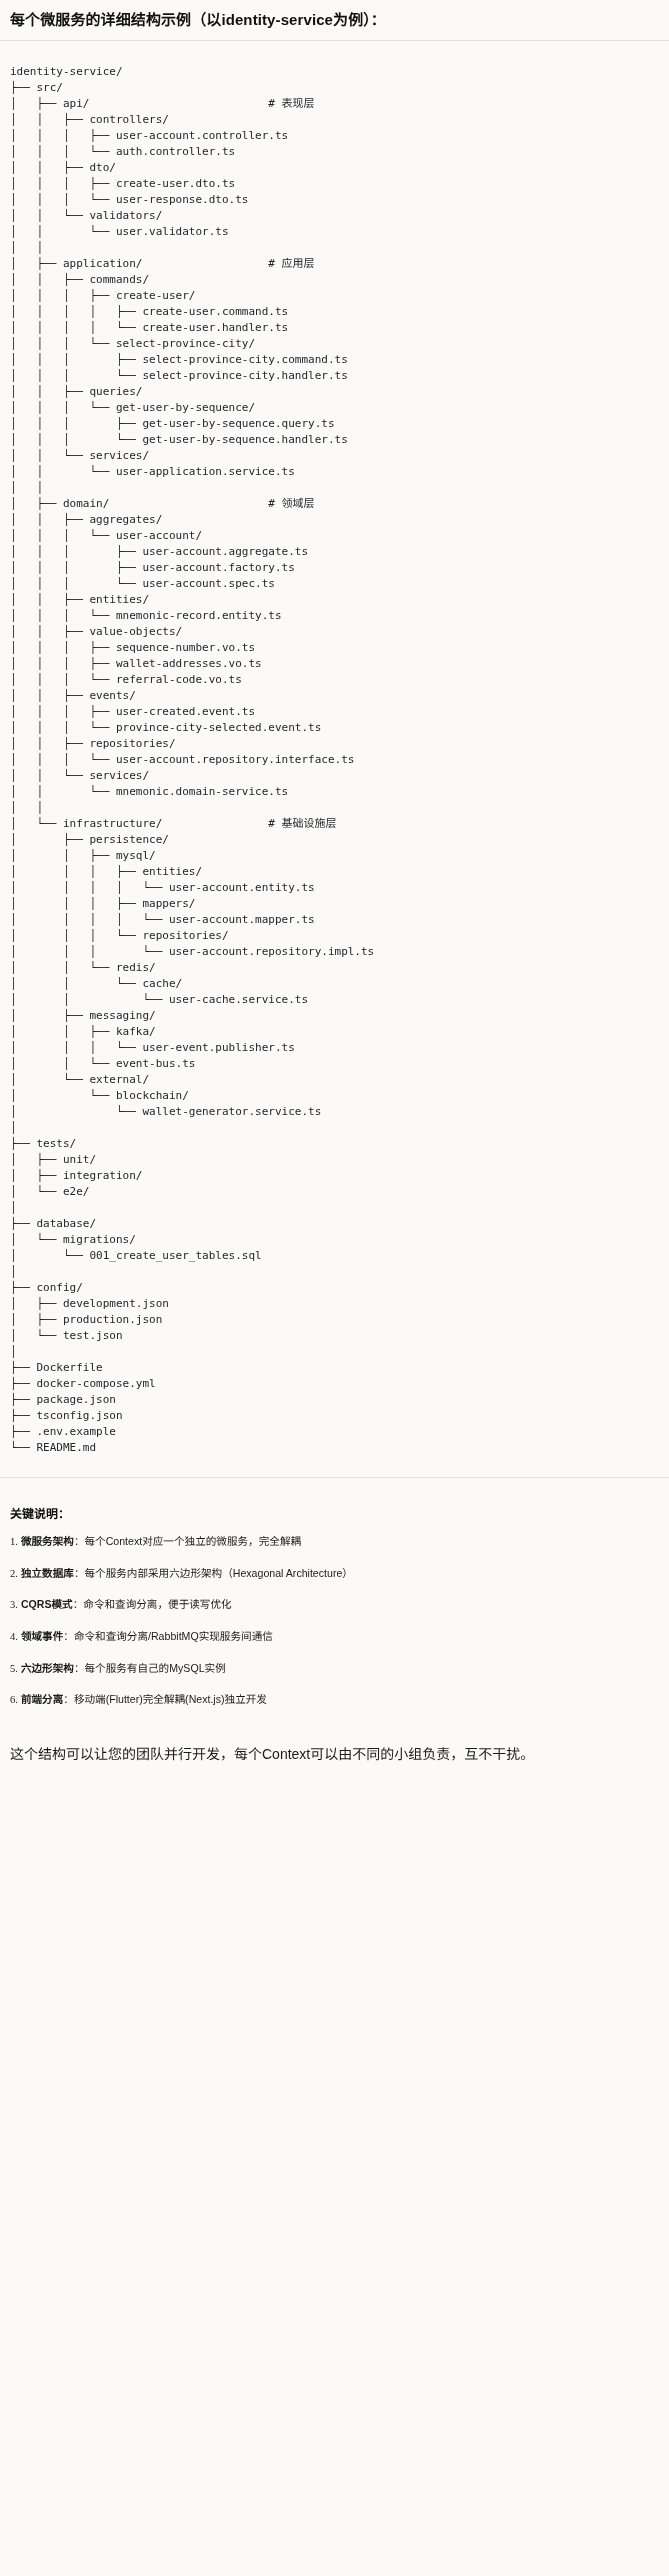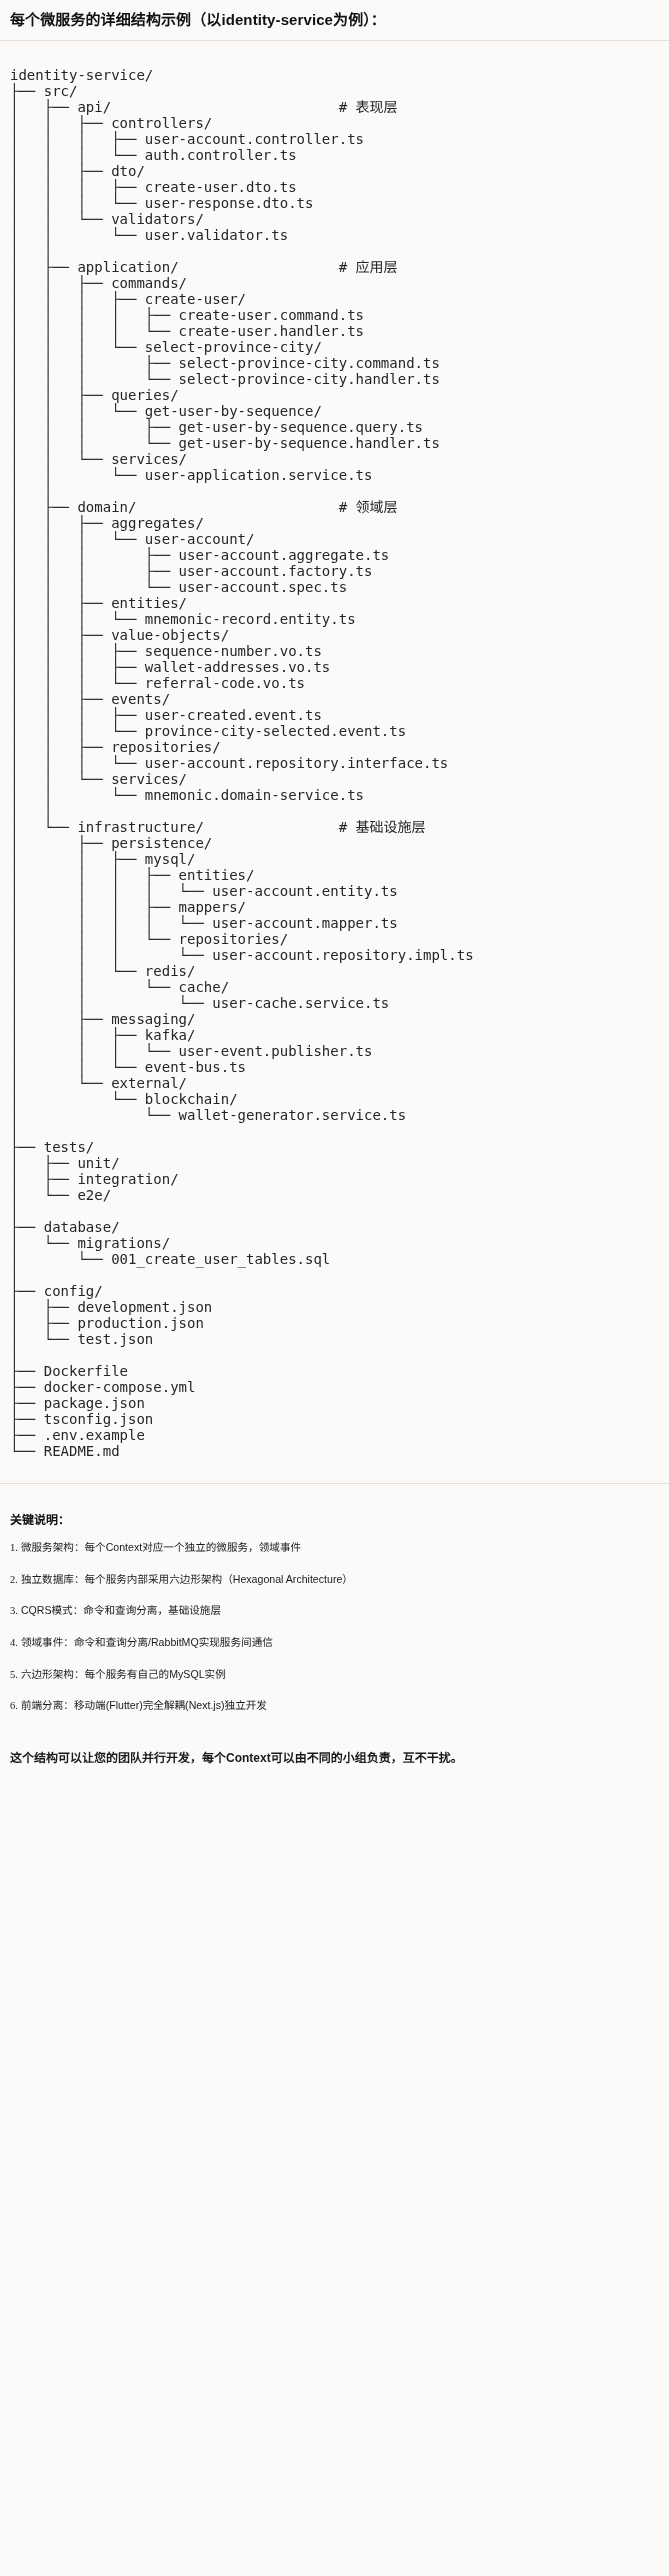--- a/index.html
+++ b/index.html
@@ -29,21 +29,21 @@
   }
   .rule {
     height: 0.6px;
     background: #e3e0db;
     border: 0;
     margin: 0 0 0 0;
     width: 669px;
   }
   .tree-block {
     font-family: "DejaVu Sans Mono", "Liberation Mono", monospace;
-    font-size: 14px;
+    font-size: 11px;
     line-height: 16px;
     color: #232629;
     padding: 12.5px 10px 10px 10px;
     white-space: pre;
     overflow: visible;
     letter-spacing: 0px;
     tab-size: 4;
   }
   .tree-line {
     white-space: pre;
@@ -63,57 +63,56 @@
   .note-item {
     font-size: 10.6px;
     line-height: 1.6;
     margin: 0 0 13.8px 0;
     color: #1a1a1a;
   }
   .note-item .idx {
     font-family: "Liberation Serif", serif;
   }
   .note-item .term {
-    font-weight: normal;
+    font-weight: bold;
     margin-top: 21px;
   }
   .note-item .sep {
     font-weight: normal;
   }
   .note-item .desc {
     font-weight: normal;
   }
   .closing {
-    font-size: 12px;
+    font-size: 14px;
     line-height: 1.6;
     margin: 16.3px 0 8.8px 0;
     padding: 0 10px 17.5px 10px;
     color: #1a1a1a;
-    font-weight: bold;
   }
 </style>
 </head>
 <body>
 
 <div class="page">
 
   <h1 class="doc-title">每个微服务的详细结构示例（以identity-service为例）：</h1>
 
   <div class="rule"></div>
 
   <pre class="tree-block" id="tree-block"><span class="tree-line">identity-service/</span><span class="tree-line">├── src/</span><span class="tree-line">│   ├── api/                           # 表现层</span><span class="tree-line">│   │   ├── controllers/</span><span class="tree-line">│   │   │   ├── user-account.controller.ts</span><span class="tree-line">│   │   │   └── auth.controller.ts</span><span class="tree-line">│   │   ├── dto/</span><span class="tree-line">│   │   │   ├── create-user.dto.ts</span><span class="tree-line">│   │   │   └── user-response.dto.ts</span><span class="tree-line">│   │   └── validators/</span><span class="tree-line">│   │       └── user.validator.ts</span><span class="tree-line">│   │</span><span class="tree-line">│   ├── application/                   # 应用层</span><span class="tree-line">│   │   ├── commands/</span><span class="tree-line">│   │   │   ├── create-user/</span><span class="tree-line">│   │   │   │   ├── create-user.command.ts</span><span class="tree-line">│   │   │   │   └── create-user.handler.ts</span><span class="tree-line">│   │   │   └── select-province-city/</span><span class="tree-line">│   │   │       ├── select-province-city.command.ts</span><span class="tree-line">│   │   │       └── select-province-city.handler.ts</span><span class="tree-line">│   │   ├── queries/</span><span class="tree-line">│   │   │   └── get-user-by-sequence/</span><span class="tree-line">│   │   │       ├── get-user-by-sequence.query.ts</span><span class="tree-line">│   │   │       └── get-user-by-sequence.handler.ts</span><span class="tree-line">│   │   └── services/</span><span class="tree-line">│   │       └── user-application.service.ts</span><span class="tree-line">│   │</span><span class="tree-line">│   ├── domain/                        # 领域层</span><span class="tree-line">│   │   ├── aggregates/</span><span class="tree-line">│   │   │   └── user-account/</span><span class="tree-line">│   │   │       ├── user-account.aggregate.ts</span><span class="tree-line">│   │   │       ├── user-account.factory.ts</span><span class="tree-line">│   │   │       └── user-account.spec.ts</span><span class="tree-line">│   │   ├── entities/</span><span class="tree-line">│   │   │   └── mnemonic-record.entity.ts</span><span class="tree-line">│   │   ├── value-objects/</span><span class="tree-line">│   │   │   ├── sequence-number.vo.ts</span><span class="tree-line">│   │   │   ├── wallet-addresses.vo.ts</span><span class="tree-line">│   │   │   └── referral-code.vo.ts</span><span class="tree-line">│   │   ├── events/</span><span class="tree-line">│   │   │   ├── user-created.event.ts</span><span class="tree-line">│   │   │   └── province-city-selected.event.ts</span><span class="tree-line">│   │   ├── repositories/</span><span class="tree-line">│   │   │   └── user-account.repository.interface.ts</span><span class="tree-line">│   │   └── services/</span><span class="tree-line">│   │       └── mnemonic.domain-service.ts</span><span class="tree-line">│   │</span><span class="tree-line">│   └── infrastructure/                # 基础设施层</span><span class="tree-line">│       ├── persistence/</span><span class="tree-line">│       │   ├── mysql/</span><span class="tree-line">│       │   │   ├── entities/</span><span class="tree-line">│       │   │   │   └── user-account.entity.ts</span><span class="tree-line">│       │   │   ├── mappers/</span><span class="tree-line">│       │   │   │   └── user-account.mapper.ts</span><span class="tree-line">│       │   │   └── repositories/</span><span class="tree-line">│       │   │       └── user-account.repository.impl.ts</span><span class="tree-line">│       │   └── redis/</span><span class="tree-line">│       │       └── cache/</span><span class="tree-line">│       │           └── user-cache.service.ts</span><span class="tree-line">│       ├── messaging/</span><span class="tree-line">│       │   ├── kafka/</span><span class="tree-line">│       │   │   └── user-event.publisher.ts</span><span class="tree-line">│       │   └── event-bus.ts</span><span class="tree-line">│       └── external/</span><span class="tree-line">│           └── blockchain/</span><span class="tree-line">│               └── wallet-generator.service.ts</span><span class="tree-line">│</span><span class="tree-line">├── tests/</span><span class="tree-line">│   ├── unit/</span><span class="tree-line">│   ├── integration/</span><span class="tree-line">│   └── e2e/</span><span class="tree-line">│</span><span class="tree-line">├── database/</span><span class="tree-line">│   └── migrations/</span><span class="tree-line">│       └── 001_create_user_tables.sql</span><span class="tree-line">│</span><span class="tree-line">├── config/</span><span class="tree-line">│   ├── development.json</span><span class="tree-line">│   ├── production.json</span><span class="tree-line">│   └── test.json</span><span class="tree-line">│</span><span class="tree-line">├── Dockerfile</span><span class="tree-line">├── docker-compose.yml</span><span class="tree-line">├── package.json</span><span class="tree-line">├── tsconfig.json</span><span class="tree-line">├── .env.example</span><span class="tree-line">└── README.md</span></pre>
 
   <div class="rule"></div>
 
   <div class="notes">
     <div class="notes-title">关键说明：</div>
     <div id="notes-list">
-        <div class="note-item"><span class="idx">1.</span> <span class="term">微服务架构</span><span class="sep">：</span><span class="desc">每个Context对应一个独立的微服务，领域事件</span></div>
+        <div class="note-item"><span class="idx">1.</span> <span class="term">微服务架构</span><span class="sep">：</span><span class="desc">每个Context对应一个独立的微服务，完全解耦</span></div>
         <div class="note-item"><span class="idx">2.</span> <span class="term">独立数据库</span><span class="sep">：</span><span class="desc">每个服务内部采用六边形架构（Hexagonal Architecture）</span></div>
-        <div class="note-item"><span class="idx">3.</span> <span class="term">CQRS模式</span><span class="sep">：</span><span class="desc">命令和查询分离，基础设施层</span></div>
+        <div class="note-item"><span class="idx">3.</span> <span class="term">CQRS模式</span><span class="sep">：</span><span class="desc">命令和查询分离，便于读写优化</span></div>
         <div class="note-item"><span class="idx">4.</span> <span class="term">领域事件</span><span class="sep">：</span><span class="desc">命令和查询分离/RabbitMQ实现服务间通信</span></div>
         <div class="note-item"><span class="idx">5.</span> <span class="term">六边形架构</span><span class="sep">：</span><span class="desc">每个服务有自己的MySQL实例</span></div>
         <div class="note-item"><span class="idx">6.</span> <span class="term">前端分离</span><span class="sep">：</span><span class="desc">移动端(Flutter)完全解耦(Next.js)独立开发</span></div>
       </div>
   </div>
 
   <div class="closing">这个结构可以让您的团队并行开发，每个Context可以由不同的小组负责，互不干扰。</div>
 
 </div>
 

